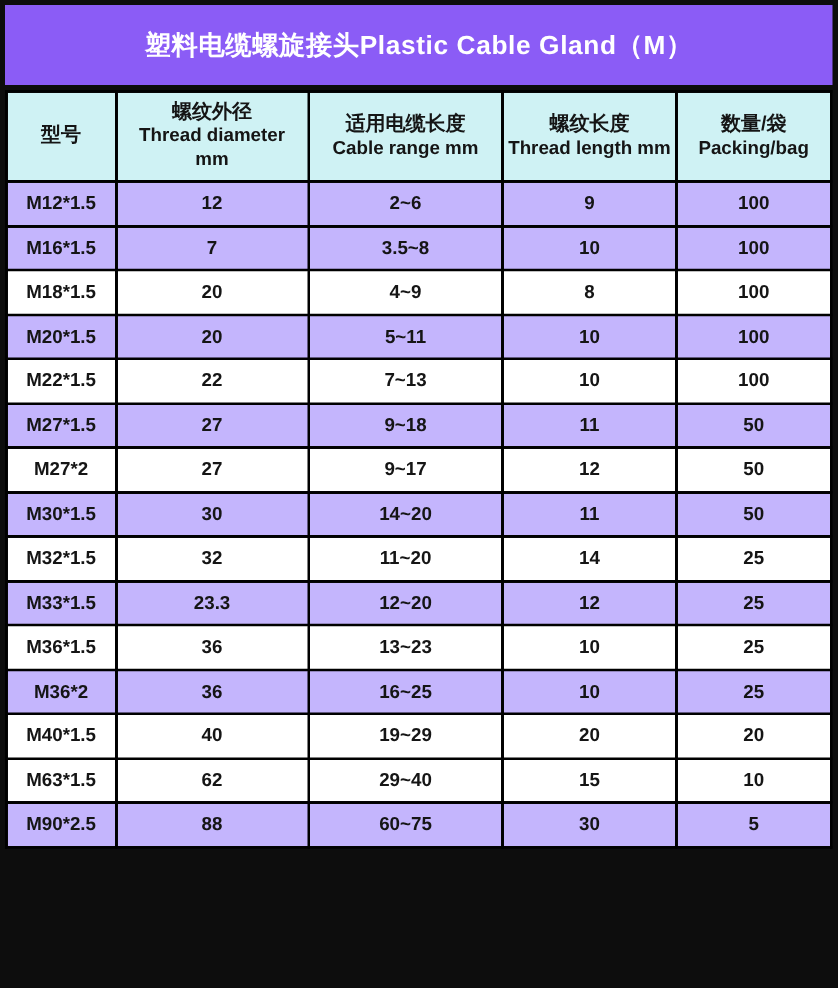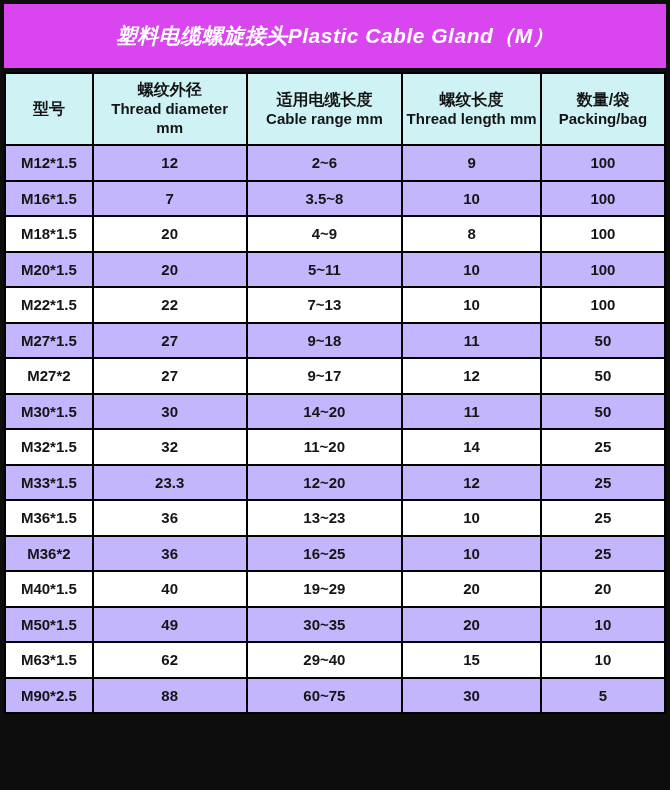--- a/index.html
+++ b/index.html
@@ -9,26 +9,25 @@
   body {
     width: 670px;
     height: 790px;
     background: #0d0d0d;
     box-sizing: border-box;
     padding: 4px 4px 6px 4px;
     font-family: "Liberation Sans", "DejaVu Sans", sans-serif;
   }
   .banner {
     height: 64px;
-    background: #d946ef;
+    background: #8b5cf6;
     display: flex;
     align-items: center;
     justify-content: center;
     margin-bottom: 4px;
-    font-style: italic;
   }
   .banner-title {
     color: #ffffff;
     font-weight: bold;
     font-size: 21px;
     letter-spacing: 0.5px;
     white-space: nowrap;
   }
   table.spec {
     width: 100%;
@@ -198,27 +197,20 @@
         <td>10</td>
         <td>25</td>
       </tr>
       <tr>
         <td>M40*1.5</td>
         <td>40</td>
         <td>19~29</td>
         <td>20</td>
         <td>20</td>
       </tr>
-      <tr class="alt">
-        <td>M50*1.5</td>
-        <td>49</td>
-        <td>30~35</td>
-        <td>20</td>
-        <td>10</td>
-      </tr>
       <tr>
         <td>M63*1.5</td>
         <td>62</td>
         <td>29~40</td>
         <td>15</td>
         <td>10</td>
       </tr>
       <tr class="alt">
         <td>M90*2.5</td>
         <td>88</td>

